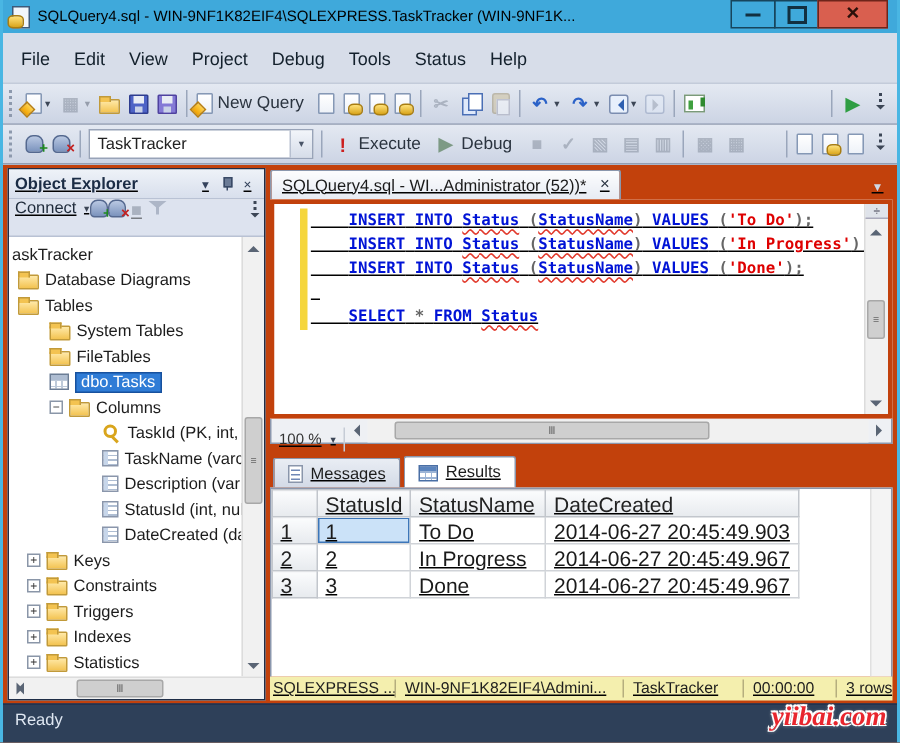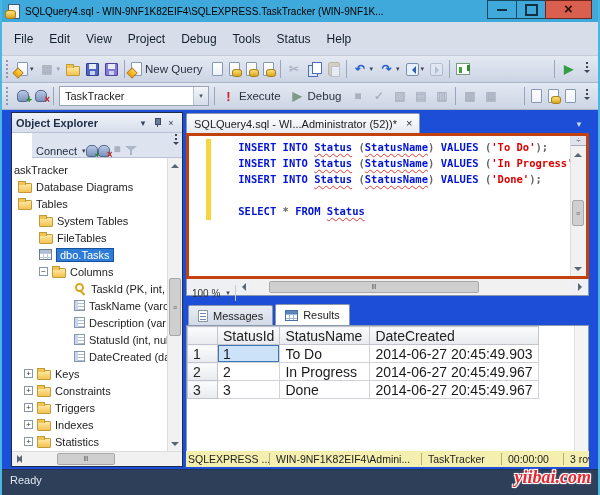--- a/index.html
+++ b/index.html
@@ -74,27 +74,27 @@
     background-image:linear-gradient(#aebdd2 0 3px,transparent 3px),repeating-linear-gradient(90deg,transparent 0 3px,#becad9 3px 4px),repeating-linear-gradient(transparent 0 3px,#becad9 3px 4px);}
   .k-col{width:11px;height:11px;border:1px solid #8a96ab;background-color:#fff;
     background-image:linear-gradient(90deg,#c7d6ea 0 3px,transparent 3px),repeating-linear-gradient(transparent 0 2px,#aebdd2 2px 3px);}
   .k-key{width:13px;height:13px;}
   .k-key::before{content:"";position:absolute;left:1px;top:1px;width:5px;height:5px;border:2px solid #d9a51c;border-radius:50%;}
   .k-key::after{content:"";position:absolute;left:7px;top:8px;width:6px;height:2px;background:#d9a51c;transform:rotate(45deg);transform-origin:0 0;box-shadow:3px 1px 0 -1px #d9a51c;}
   .k-pin{width:9px;height:11px;}
   .k-pin::before{content:"";position:absolute;left:2px;top:1px;width:4px;height:5px;border:1px solid #3a4a66;background:#6b7b96;}
   .k-pin::after{content:"";position:absolute;left:4px;top:7px;width:1px;height:3px;background:#3a4a66;}
   
-  .main{height:359px;display:flex;gap:3px;padding:2px 9px;background:#1d4ed8;}
+  .main{height:359px;display:flex;gap:3px;padding:2px 3px;background:#c2410c;text-decoration:underline;}
   
   .oe{width:172px;flex:none;display:flex;flex-direction:column;background:#fff;border:1px solid #1e2d47;}
   .oe-title{height:20px;background:linear-gradient(#eef2f8,#d8dfec);border-bottom:1px solid #b9c2d4;display:flex;align-items:center;padding:0 4px;}
   .oe-title-text{flex:1;font-size:11px;font-weight:bold;color:#1b2c45;}
   .oe-tbtn{width:14px;text-align:center;font-size:9px;color:#34425c;flex:none;display:flex;align-items:center;justify-content:center;}
-  .oe-toolbar{height:25px;background:#dde3ef;border-bottom:1px solid #b9c2d4;display:flex;align-items:flex-end;padding:0 4px;position:relative;margin-left:20px;}
+  .oe-toolbar{height:25px;background:#dde3ef;border-bottom:1px solid #b9c2d4;display:flex;align-items:flex-start;padding:0 4px;position:relative;}
   .connect-btn{display:flex;align-items:center;font-size:11px;color:#1e2a3a;gap:3px;}
   .oe-ovf{position:absolute;right:1px;top:0px;}
   .oe-body{flex:1;position:relative;overflow:hidden;background:#fff;}
   .oe-tree{position:absolute;inset:0 15px 0 0;padding-top:3px;overflow:hidden;}
   .tree-row{height:17px;display:flex;align-items:center;white-space:nowrap;font-size:11px;color:#1c1c1c;}
   .exp{width:9px;height:9px;border:1px solid #8a96a8;background:#fff;flex:none;font-size:8px;line-height:7px;text-align:center;color:#333;margin-right:4px;}
   .tree-ico{margin-right:4px;}
   .tree-label.sel{background:#2f7cd6;color:#fff;border:1px solid #17519e;padding:0 3px;}
   
   .vscroll{position:absolute;top:0;right:0;bottom:0;width:15px;background:#f1f1f1;border-left:1px solid #dcdcdc;}

